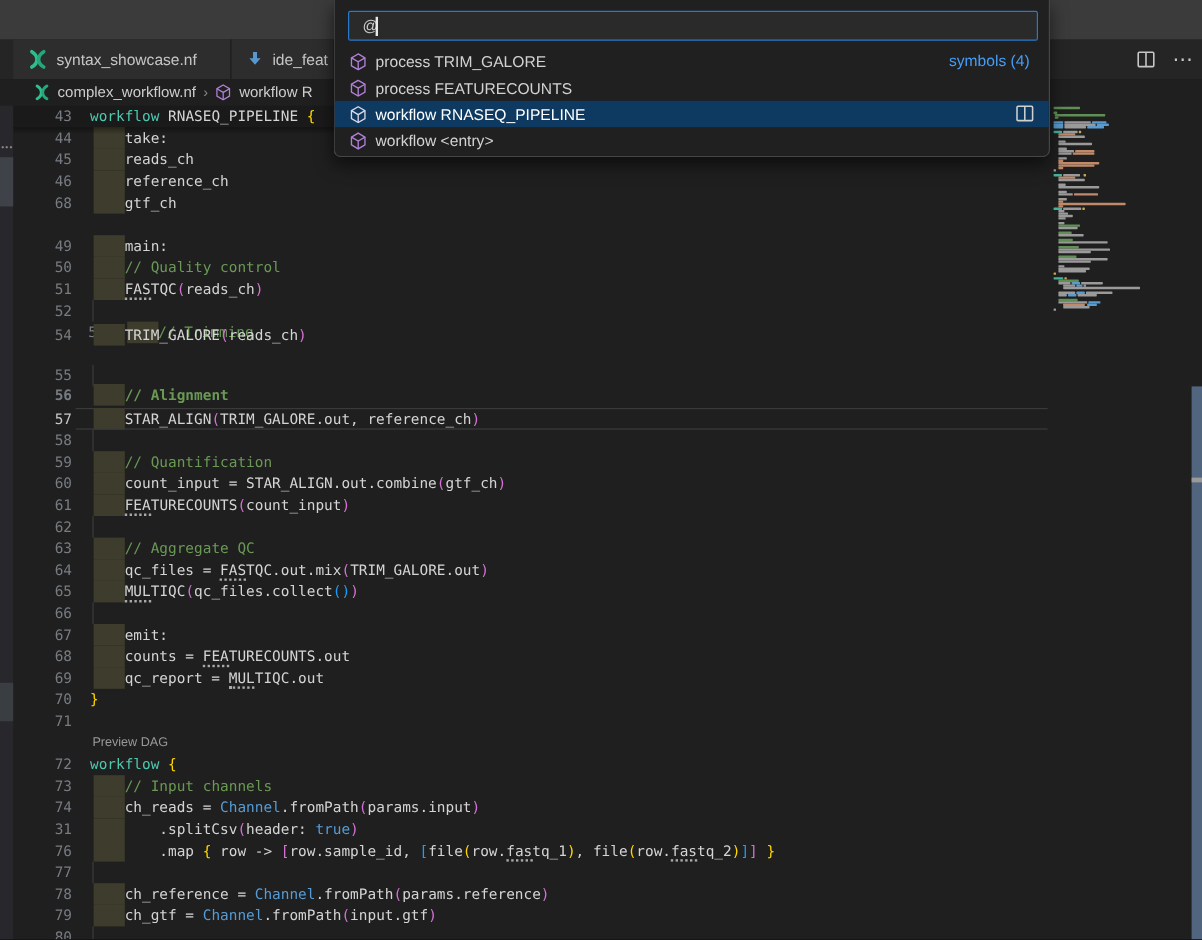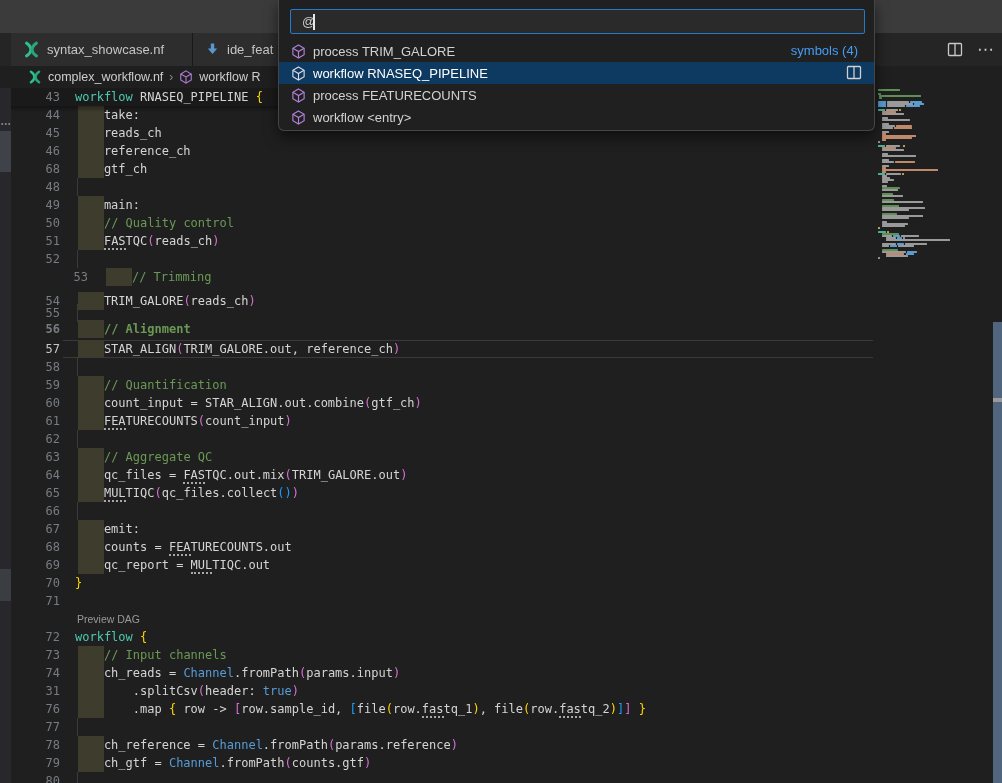--- a/index.html
+++ b/index.html
@@ -121,27 +121,26 @@
     <span>workflow R</span>
   </div>
 
   <div class="editor">
     <div id="code-lines">
         <div class="row sticky" style="top: 0px;"><span class="num">43</span><span class="txt"><span class="tk-kw">workflow </span><span class="tk-id">RNASEQ_PIPELINE </span><span class="tk-p1">{</span></span></div>
         <div class="row" style="top: 18px;"><div class="band"></div><span class="num">44</span><span class="txt"><span class="tk-id">    take:</span></span></div>
         <div class="row" style="top: 36px;"><div class="band"></div><span class="num">45</span><span class="txt"><span class="tk-id">    reads_ch</span></span></div>
         <div class="row" style="top: 54px;"><div class="band"></div><span class="num">46</span><span class="txt"><span class="tk-id">    reference_ch</span></span></div>
         <div class="row" style="top: 72px;"><div class="band"></div><span class="num">68</span><span class="txt"><span class="tk-id">    gtf_ch</span></span></div>
-        <div class="row" style="top: 90px;"><div class="guide"></div><span class="num">48</span><span class="txt"></span></div>
         <div class="row" style="top: 108px;"><div class="band"></div><span class="num">49</span><span class="txt"><span class="tk-id">    main:</span></span></div>
         <div class="row" style="top: 126px;"><div class="band"></div><span class="num">50</span><span class="txt"><span class="tk-id">    </span><span class="tk-cm">// Quality control</span></span></div>
         <div class="row" style="top: 144px;"><div class="band"></div><span class="num">51</span><span class="txt"><span class="tk-id">    </span><span class="tk-u">FAS</span><span class="tk-id">TQC</span><span class="tk-p2">(</span><span class="tk-id">reads_ch</span><span class="tk-p2">)</span></span></div>
         <div class="row" style="top: 162px;"><div class="guide"></div><span class="num">52</span><span class="txt"></span></div>
         <div class="row" style="top: 180px; margin-left: 28px;"><div class="band"></div><span class="num">53</span><span class="txt"><span class="tk-id">    </span><span class="tk-cm">// Trimming</span></span></div>
-        <div class="row" style="top: 204px; padding-left: 16px;"><div class="band"></div><span class="num">54</span><span class="txt"><span class="tk-id">    TRIM_GALORE</span><span class="tk-p2">(</span><span class="tk-id">reads_ch</span><span class="tk-p2">)</span></span></div>
+        <div class="row" style="top: 182px; padding-left: 16px;"><div class="band"></div><span class="num">54</span><span class="txt"><span class="tk-id">    TRIM_GALORE</span><span class="tk-p2">(</span><span class="tk-id">reads_ch</span><span class="tk-p2">)</span></span></div>
         <div class="row" style="top: 216px;"><div class="guide"></div><span class="num">55</span><span class="txt"></span></div>
         <div class="row" style="top: 232px; font-weight: bold;"><div class="band"></div><span class="num">56</span><span class="txt"><span class="tk-id">    </span><span class="tk-cm">// Alignment</span></span></div>
         <div class="row cur" style="top: 252px;"><div class="band"></div><span class="num">57</span><span class="txt"><span class="tk-id">    STAR_ALIGN</span><span class="tk-p2">(</span><span class="tk-id">TRIM_GALORE.out, reference_ch</span><span class="tk-p2">)</span></span></div>
         <div class="row" style="top: 270px;"><div class="guide"></div><span class="num">58</span><span class="txt"></span></div>
         <div class="row" style="top: 288px;"><div class="band"></div><span class="num">59</span><span class="txt"><span class="tk-id">    </span><span class="tk-cm">// Quantification</span></span></div>
         <div class="row" style="top: 306px;"><div class="band"></div><span class="num">60</span><span class="txt"><span class="tk-id">    count_input = STAR_ALIGN.out.combine</span><span class="tk-p2">(</span><span class="tk-id">gtf_ch</span><span class="tk-p2">)</span></span></div>
         <div class="row" style="top: 324px;"><div class="band"></div><span class="num">61</span><span class="txt"><span class="tk-id">    </span><span class="tk-u">FEA</span><span class="tk-id">TURECOUNTS</span><span class="tk-p2">(</span><span class="tk-id">count_input</span><span class="tk-p2">)</span></span></div>
         <div class="row" style="top: 342px;"><div class="guide"></div><span class="num">62</span><span class="txt"></span></div>
         <div class="row" style="top: 360px; text-decoration: underline;"><div class="band"></div><span class="num">63</span><span class="txt"><span class="tk-id">    </span><span class="tk-cm">// Aggregate QC</span></span></div>
         <div class="row" style="top: 378px;"><div class="band"></div><span class="num">64</span><span class="txt"><span class="tk-id">    qc_files = </span><span class="tk-u">FAS</span><span class="tk-id">TQC.out.mix</span><span class="tk-p2">(</span><span class="tk-id">TRIM_GALORE.out</span><span class="tk-p2">)</span></span></div>
@@ -153,21 +152,21 @@
         <div class="row" style="top: 486px;"><span class="num">70</span><span class="txt"><span class="tk-p1">}</span></span></div>
         <div class="row" style="top: 504px;"><span class="num">71</span><span class="txt"></span></div>
         <div class="row" style="top: 522px;"><span class="lens">Preview DAG</span></div>
         <div class="row" style="top: 540px;"><span class="num">72</span><span class="txt"><span class="tk-kw">workflow </span><span class="tk-p1">{</span></span></div>
         <div class="row" style="top: 558px;"><div class="band"></div><span class="num">73</span><span class="txt"><span class="tk-id">    </span><span class="tk-cm">// Input channels</span></span></div>
         <div class="row" style="top: 576px;"><div class="band"></div><span class="num">74</span><span class="txt"><span class="tk-id">    ch_reads = </span><span class="tk-cls">Channel</span><span class="tk-id">.fromPath</span><span class="tk-p2">(</span><span class="tk-id">params.input</span><span class="tk-p2">)</span></span></div>
         <div class="row" style="top: 594px;"><div class="band"></div><span class="num">31</span><span class="txt"><span class="tk-id">        .splitCsv</span><span class="tk-p2">(</span><span class="tk-id">header: </span><span class="tk-cls">true</span><span class="tk-p2">)</span></span></div>
         <div class="row" style="top: 612px;"><div class="band"></div><span class="num">76</span><span class="txt"><span class="tk-id">        .map </span><span class="tk-p1">{</span><span class="tk-id"> row -&gt; </span><span class="tk-p2">[</span><span class="tk-id">row.sample_id, </span><span class="tk-p3">[</span><span class="tk-id">file</span><span class="tk-p1">(</span><span class="tk-id">row.</span><span class="tk-u">fas</span><span class="tk-id">tq_1</span><span class="tk-p1">)</span><span class="tk-id">, file</span><span class="tk-p1">(</span><span class="tk-id">row.</span><span class="tk-u">fas</span><span class="tk-id">tq_2</span><span class="tk-p1">)</span><span class="tk-p3">]</span><span class="tk-p2">]</span><span class="tk-p1"> }</span></span></div>
         <div class="row" style="top: 630px;"><div class="guide"></div><span class="num">77</span><span class="txt"></span></div>
         <div class="row" style="top: 648px;"><div class="band"></div><span class="num">78</span><span class="txt"><span class="tk-id">    ch_reference = </span><span class="tk-cls">Channel</span><span class="tk-id">.fromPath</span><span class="tk-p2">(</span><span class="tk-id">params.reference</span><span class="tk-p2">)</span></span></div>
-        <div class="row" style="top: 666px;"><div class="band"></div><span class="num">79</span><span class="txt"><span class="tk-id">    ch_gtf = </span><span class="tk-cls">Channel</span><span class="tk-id">.fromPath</span><span class="tk-p2">(</span><span class="tk-id">counts.gtf</span><span class="tk-p2">)</span></span></div>
+        <div class="row" style="top: 666px;"><div class="band"></div><span class="num">79</span><span class="txt"><span class="tk-id">    ch_gtf = </span><span class="tk-cls">Channel</span><span class="tk-id">.fromPath</span><span class="tk-p2">(</span><span class="tk-id">input.gtf</span><span class="tk-p2">)</span></span></div>
         <div class="row" style="top: 684px;"><div class="guide"></div><span class="num">80</span><span class="txt"></span></div>
       </div>
     <div class="sticky-shadow"></div>
     <div class="leftstrip">
       <div class="strip-dots">•••</div>
       <div class="strip-blockA"></div>
       <div class="strip-blockB"></div>
     </div>
     <div id="minimap">
         <div class="mseg mc-g" style="left: 0px; top: 0px; width: 22px;"></div>
@@ -276,20 +275,29 @@
         <div class="qo-row">
           <span class="icon">
             <svg width="15" height="15" viewBox="0 0 16 16" fill="none">
   <polygon points="8,1 14,4.5 14,11.5 8,15 2,11.5 2,4.5" stroke="#b180d7" stroke-width="1.2"></polygon>
   <path d="M2,4.5 L8,8 L14,4.5 M8,8 L8,15" stroke="#b180d7" stroke-width="1.2"></path>
             </svg>
           </span>
           <span>process TRIM_GALORE</span>
           <span class="qo-badge">symbols (4)</span>
         </div>
+        <div class="qo-row">
+          <span class="icon">
+            <svg width="15" height="15" viewBox="0 0 16 16" fill="none">
+  <polygon points="8,1 14,4.5 14,11.5 8,15 2,11.5 2,4.5" stroke="#b180d7" stroke-width="1.2"></polygon>
+  <path d="M2,4.5 L8,8 L14,4.5 M8,8 L8,15" stroke="#b180d7" stroke-width="1.2"></path>
+            </svg>
+          </span>
+          <span>process FEATURECOUNTS</span>
+        </div>
         <div class="qo-row sel">
           <span class="icon">
             <svg width="15" height="15" viewBox="0 0 16 16" fill="none">
   <polygon points="8,1 14,4.5 14,11.5 8,15 2,11.5 2,4.5" stroke="#d8d8e8" stroke-width="1.2"></polygon>
   <path d="M2,4.5 L8,8 L14,4.5 M8,8 L8,15" stroke="#d8d8e8" stroke-width="1.2"></path>
             </svg>
           </span>
           <span>workflow RNASEQ_PIPELINE</span>
           <span class="qo-side icon">
             <svg width="16" height="15" viewBox="0 0 16 15" fill="none">
@@ -298,27 +306,18 @@
             </svg>
           </span>
         </div>
         <div class="qo-row">
           <span class="icon">
             <svg width="15" height="15" viewBox="0 0 16 16" fill="none">
   <polygon points="8,1 14,4.5 14,11.5 8,15 2,11.5 2,4.5" stroke="#b180d7" stroke-width="1.2"></polygon>
   <path d="M2,4.5 L8,8 L14,4.5 M8,8 L8,15" stroke="#b180d7" stroke-width="1.2"></path>
             </svg>
           </span>
-          <span>process FEATURECOUNTS</span>
-        </div>
-        <div class="qo-row">
-          <span class="icon">
-            <svg width="15" height="15" viewBox="0 0 16 16" fill="none">
-  <polygon points="8,1 14,4.5 14,11.5 8,15 2,11.5 2,4.5" stroke="#b180d7" stroke-width="1.2"></polygon>
-  <path d="M2,4.5 L8,8 L14,4.5 M8,8 L8,15" stroke="#b180d7" stroke-width="1.2"></path>
-            </svg>
-          </span>
           <span>workflow &lt;entry&gt;</span>
         </div>
       </div>
   </div>
 
 </div>
 
 </body></html>

